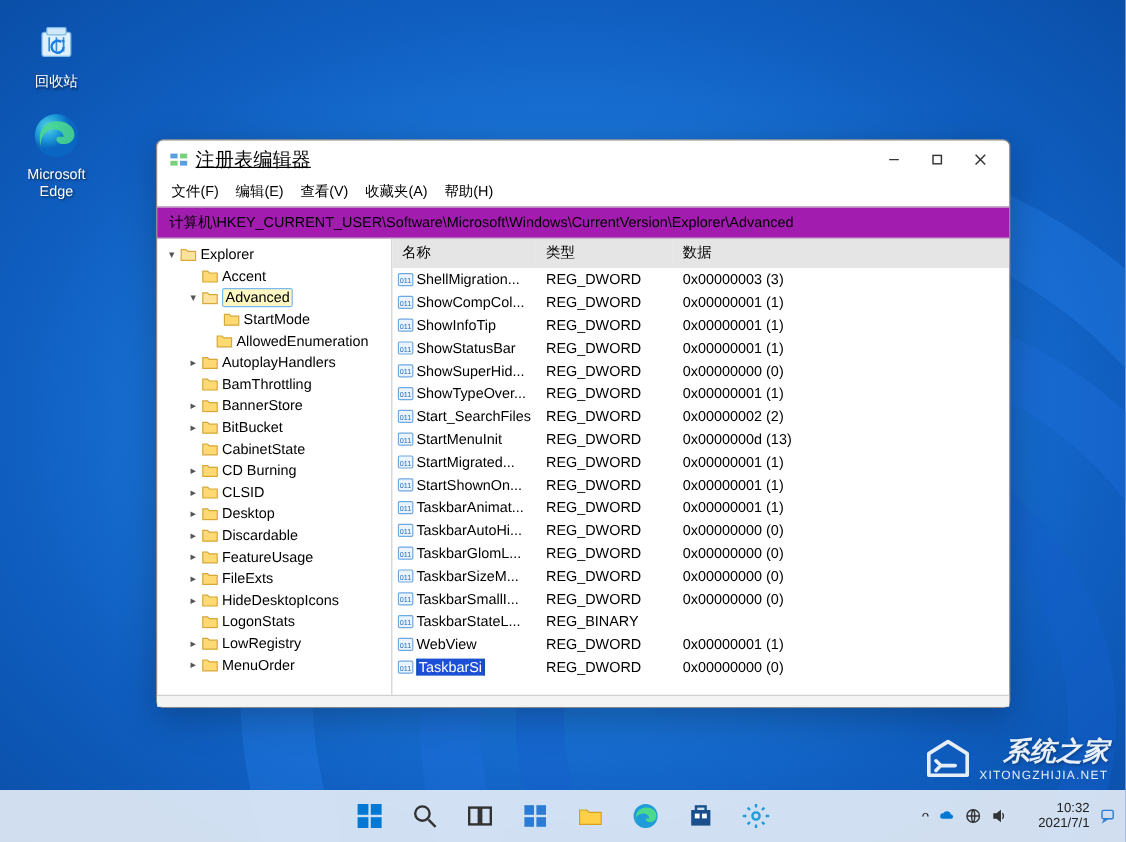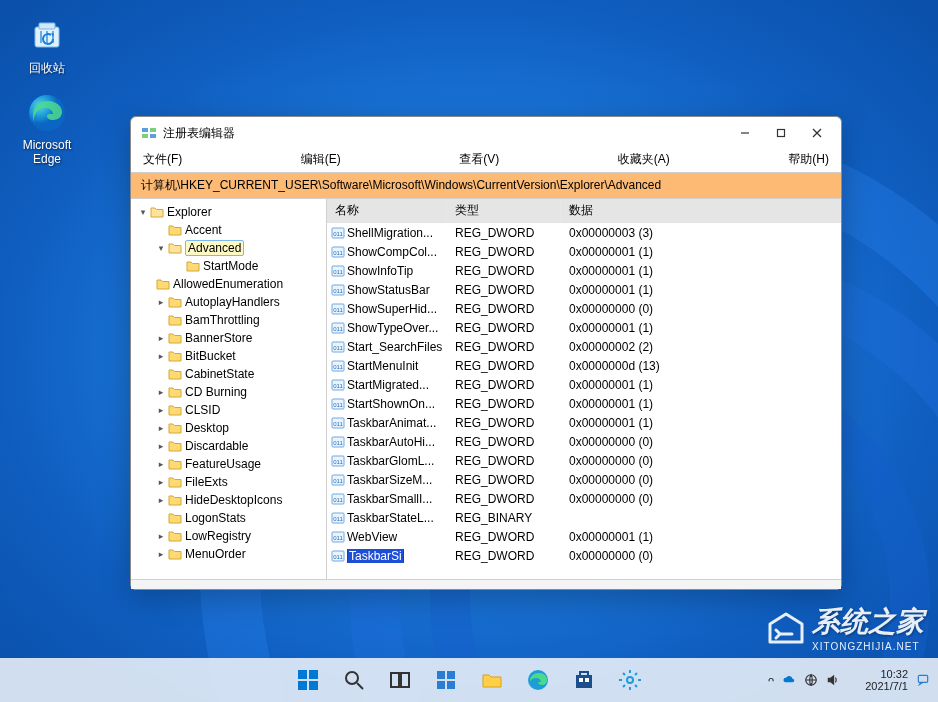--- a/index.html
+++ b/index.html
@@ -22,27 +22,27 @@
 .edge-icon .icn svg { width: 40px; height: 40px; }
 
 .window {
   position: absolute; left: 130px; top: 116px; width: 712px; height: 474px;
   background: #fff; border: 1px solid #8a8a8a; border-radius: 6px;
   box-shadow: 0 8px 30px rgba(0,0,0,0.25);
   display: flex; flex-direction: column;
 }
 .titlebar { display: flex; align-items: center; height: 32px; padding: 0 6px 0 10px; }
 .titlebar .app-icn { width: 16px; height: 16px; margin-right: 6px; }
-.titlebar .title { font-size: 12px; flex: 1; }
+.titlebar .title { font-size: 16px; flex: 1; text-decoration: underline; }
 .winbtn { width: 36px; height: 26px; display: flex; align-items: center; justify-content: center; border-radius: 4px; }
 .winbtn svg { width: 10px; height: 10px; stroke: #333; stroke-width: 1.2; fill: none; }
 
-.menubar { display: flex; gap: 14px; padding: 2px 12px 4px; font-size: 12px; justify-content: space-between; }
+.menubar { display: flex; gap: 14px; padding: 2px 12px 4px; font-size: 12px; }
 .menubar span { cursor: default; }
-.addrbar { border-top: 1px solid #d0d0d0; border-bottom: 1px solid #d0d0d0; padding: 4px 10px; font-size: 12px; background: #fdba74; }
+.addrbar { border-top: 1px solid #d0d0d0; border-bottom: 1px solid #d0d0d0; padding: 4px 10px; font-size: 12px; background: #a21caf; }
 
 .body-split { flex: 1; display: flex; min-height: 0; }
 .tree-pane { width: 196px; border-right: 1px solid #d0d0d0; overflow: auto; font-size: 12px; padding: 4px 0; }
 .tree-row { display: flex; align-items: center; height: 18px; white-space: nowrap; padding-right: 6px; }
 .tree-row .chev { width: 12px; text-align: center; color: #555; font-size: 9px; }
 .tree-row .fold { width: 16px; height: 14px; display: inline-flex; align-items: center; justify-content: center; margin-right: 2px; }
 .tree-row .fold svg { width: 14px; height: 12px; }
 .tree-row .lbl.sel { background: #fef9c3; border: 1px solid #7bb8ef; padding: 0 2px; border-radius: 2px; }
 
 .list-pane { flex: 1; overflow: auto; font-size: 12px; }
@@ -60,21 +60,21 @@
 .statusbar { height: 10px; border-top: 1px solid #d0d0d0; background: #f4f4f4; }
 
 .taskbar { position: absolute; left: 0; right: 0; bottom: 0; height: 44px; background: rgba(236,241,248,0.88); backdrop-filter: blur(6px); display: flex; align-items: center; }
 .taskbar .center { position: absolute; left: 50%; transform: translateX(-50%); display: flex; gap: 8px; align-items: center; }
 .tb-item { width: 38px; height: 38px; display: flex; align-items: center; justify-content: center; border-radius: 4px; }
 .tb-item svg { width: 24px; height: 24px; }
 .tray { position: absolute; right: 8px; display: flex; align-items: center; gap: 8px; font-size: 11px; color: #222; }
 .tray .clock { text-align: right; line-height: 1.1; margin-left: 17px; }
 
 .watermark { position: absolute; right: 14px; bottom: 50px; display: flex; align-items: center; gap: 6px; color: #fff; opacity: 0.9; }
-.watermark .wm-text { font-size: 28px; font-weight: bold; font-style: italic; text-shadow: 1px 1px 3px rgba(0,0,0,0.4); }
+.watermark .wm-text { font-size: 22px; font-weight: bold; font-style: italic; text-shadow: 1px 1px 3px rgba(0,0,0,0.4); margin-left: 20px; }
 .watermark .wm-sub { font-size: 10px; display: block; letter-spacing: 1px; }
 </style>
 </head>
 <body>
 
 <div class="bloom-wrap">
   <div class="bloom b1"></div>
     <div class="bloom b2"></div>
     <div class="bloom b3"></div>
 </div>
@@ -179,21 +179,21 @@
         </div>
         <div class="tree-row" style="padding-left: 42px;">
           <span class="chev"></span>
           <span class="fold">
             <svg viewBox="0 0 14 12">
               <path d="M1 2h4l1.5 1.5H13V11H1z" fill="#ffd972" stroke="#d6a838"></path>
             </svg>
           </span>
           <span class="lbl">StartMode</span>
         </div>
-        <div class="tree-row" style="padding-left: 12px;">
+        <div class="tree-row" style="padding-left: 36px;">
           <span class="chev"></span>
           <span class="fold">
             <svg viewBox="0 0 14 12">
               <path d="M1 2h4l1.5 1.5H13V11H1z" fill="#ffd972" stroke="#d6a838"></path>
             </svg>
           </span>
           <span class="lbl">AllowedEnumeration</span>
         </div>
         <div class="tree-row" style="padding-left: 24px;">
           <span class="chev">▸</span>

